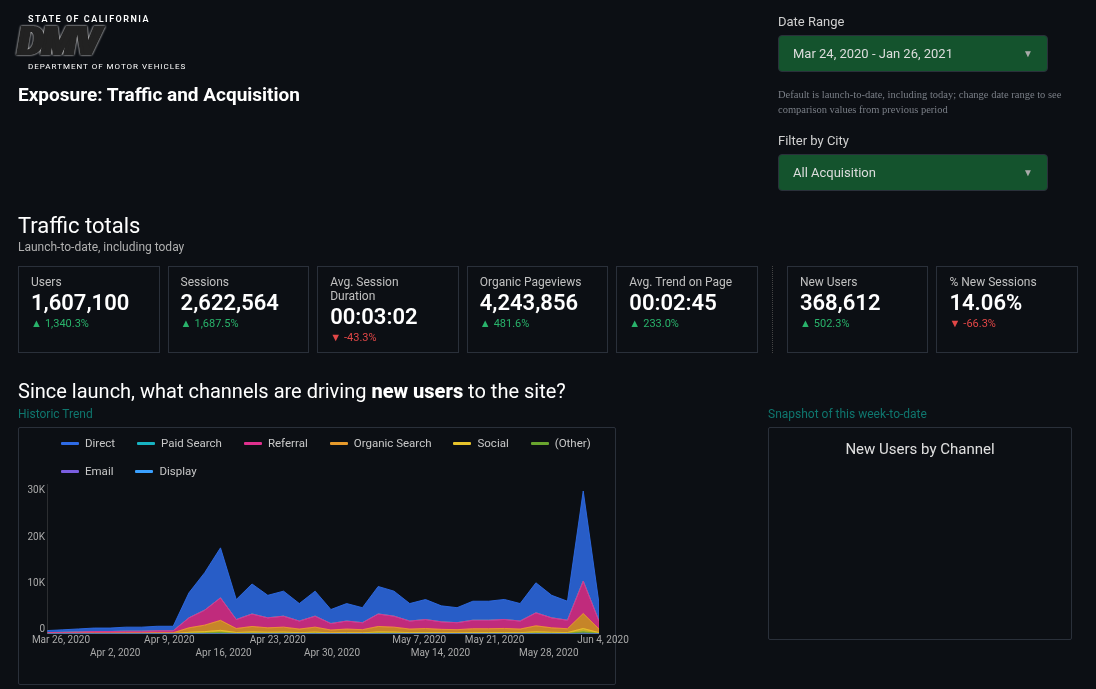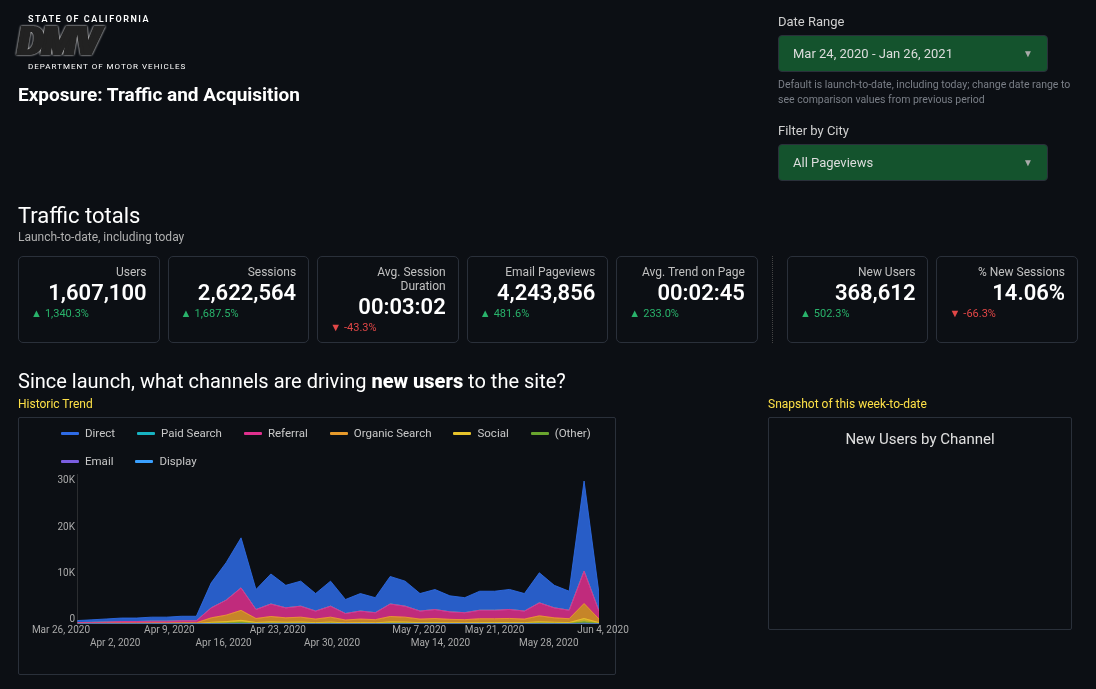--- a/index.html
+++ b/index.html
@@ -25,46 +25,46 @@
   .logo-sub { font-size: 8px; letter-spacing: 1px; color: #fff; margin-top: 2px; margin-left: 10px;}
   .page-title { font-size: 19px; font-weight: 700; color: #fff; margin-top: 12px; }
   .right-head { width: 300px; }
   .rh-label { font-size: 13px; color: #d0d0d0; margin-bottom: 6px; display: block; }
   .select-box {
     background: #14532d; border: 1px solid #2a303a; border-radius: 4px;
     padding: 10px 14px; display: flex; justify-content: space-between; align-items: center;
     width: 270px; font-size: 13px; color: #ddd; cursor: pointer;
   }
   .caret { font-size: 10px; color: #aaa; }
-  .hint { font-size: 10.5px; color: #7a7f87; margin-top: 6px; line-height: 1.4; }
+  .hint { font-size: 10.5px; color: #7a7f87; margin-top: 16px; line-height: 1.4; font-family: Liberation Serif, serif; }
   .filter-block { margin-top: 16px; }
   .section-title { font-size: 22px; font-weight: 400; color: #fff; margin-top: 22px; }
   .section-sub { font-size: 12px; color: #b0b0b0; margin-top: 2px; }
   .kpi-row { display: flex; gap: 8px; margin-top: 12px; }
   .kpi {
-    border: 1px solid #2a303a; border-radius: 5px; padding: 8px 12px;
-    flex: 1 1 0; min-width: 0; text-align: right;
+    border: 1px solid #2a303a; border-radius: 0; padding: 8px 12px;
+    flex: 1 1 0; min-width: 0;
   }
   .kpi-sep { border-left: 1px dotted #444; margin: 0 6px; }
   .kpi-label { font-size: 12px; color: #c0c0c0; }
   .kpi-value { font-size: 22px; font-weight: 600; color: #fff; margin-top: 1px;}
   .kpi-delta { font-size: 11px; margin-top: 2px; display: flex; align-items: center; gap: 3px;}
   .delta-up { color: #29b36b; }
   .delta-down { color: #e24747; }
   .channels-title { font-size: 20px; color: #fff; margin-top: 26px; }
   .channels-title b { font-weight: 800; }
   .trend-row { display: flex; gap: 14px; margin-top: 2px; }
-  .panel-label { font-size: 12px; color: #fde047; margin-top: 2px; margin-bottom: 6px;}
+  .panel-label { font-size: 12px; color: #0f766e; margin-top: 2px; margin-bottom: 6px;}
   .chart-panel { border: 1px solid #2a303a; border-radius: 2px; padding: 8px 12px 24px 12px; }
   .chart-left { width: 598px; }
   .chart-right { width: 304px; display: flex; flex-direction: column;}
   .legend { display: flex; flex-wrap: wrap; gap: 14px 22px; font-size: 11.5px; color: #c8c8c8; margin-bottom: 6px; margin-left: 30px;}
   .legend-item { display: flex; align-items: center; gap: 6px; }
   .legend-swatch { width: 18px; height: 3px; border-radius: 1px; }
-  .chart-area { position: relative; height: 150px; margin-left: 46px; margin-right: 4px;}
+  .chart-area { position: relative; height: 150px; margin-left: 16px; margin-right: 4px;}
   .ylabels { position: absolute; left: -30px; top: 0; bottom: 0; width: 28px; display: flex; flex-direction: column; justify-content: space-between; font-size: 10px; color: #aaa; text-align: right;}
   .xlabels { position: relative; height: 26px; margin-left: 30px; font-size: 10px; color: #aaa; }
   .xlabels span { position: absolute; transform: translateX(-50%); white-space: nowrap;}
   .xlabels .row2 { top: 13px; }
   .right-title { text-align: center; font-size: 15px; color: #e0e0e0; margin-top: 4px;}
   .no-data { flex: 1; display: flex; align-items: center; justify-content: center; font-size: 11px; color: #6a6f76;}
   svg { display: block; }
 </style>
 </head>
 <body>
@@ -81,21 +81,21 @@
   <div class="right-head">
     <span class="rh-label">Date Range</span>
     <div class="select-box">
       <span>Mar 24, 2020 - Jan 26, 2021</span>
       <span class="caret">▼</span>
     </div>
     <div class="hint">Default is launch-to-date, including today; change date range to see comparison values from previous period</div>
     <div class="filter-block">
       <span class="rh-label">Filter by City</span>
       <div class="select-box">
-        <span>All Pageviews</span>
+        <span>All Acquisition</span>
         <span class="caret">▼</span>
       </div>
     </div>
   </div>
 </div>
 
 <div class="section-title">Traffic totals</div>
 <div class="section-sub">Launch-to-date, including today</div>
 
 <div class="kpi-row" id="kpi-row">
@@ -114,21 +114,21 @@
     </div>
     </div>
     <div class="kpi">
       <div class="kpi-label">Avg. Session Duration</div>
     <div class="kpi-value">00:03:02</div>
     <div class="kpi-delta delta-down">
       <span>▼</span>-43.3%
     </div>
     </div>
     <div class="kpi">
-      <div class="kpi-label">Email Pageviews</div>
+      <div class="kpi-label">Organic Pageviews</div>
     <div class="kpi-value">4,243,856</div>
     <div class="kpi-delta delta-up">
       <span>▲</span>481.6%
     </div>
     </div>
     <div class="kpi">
       <div class="kpi-label">Avg. Trend on Page</div>
     <div class="kpi-value">00:02:45</div>
     <div class="kpi-delta delta-up">
       <span>▲</span>233.0%

